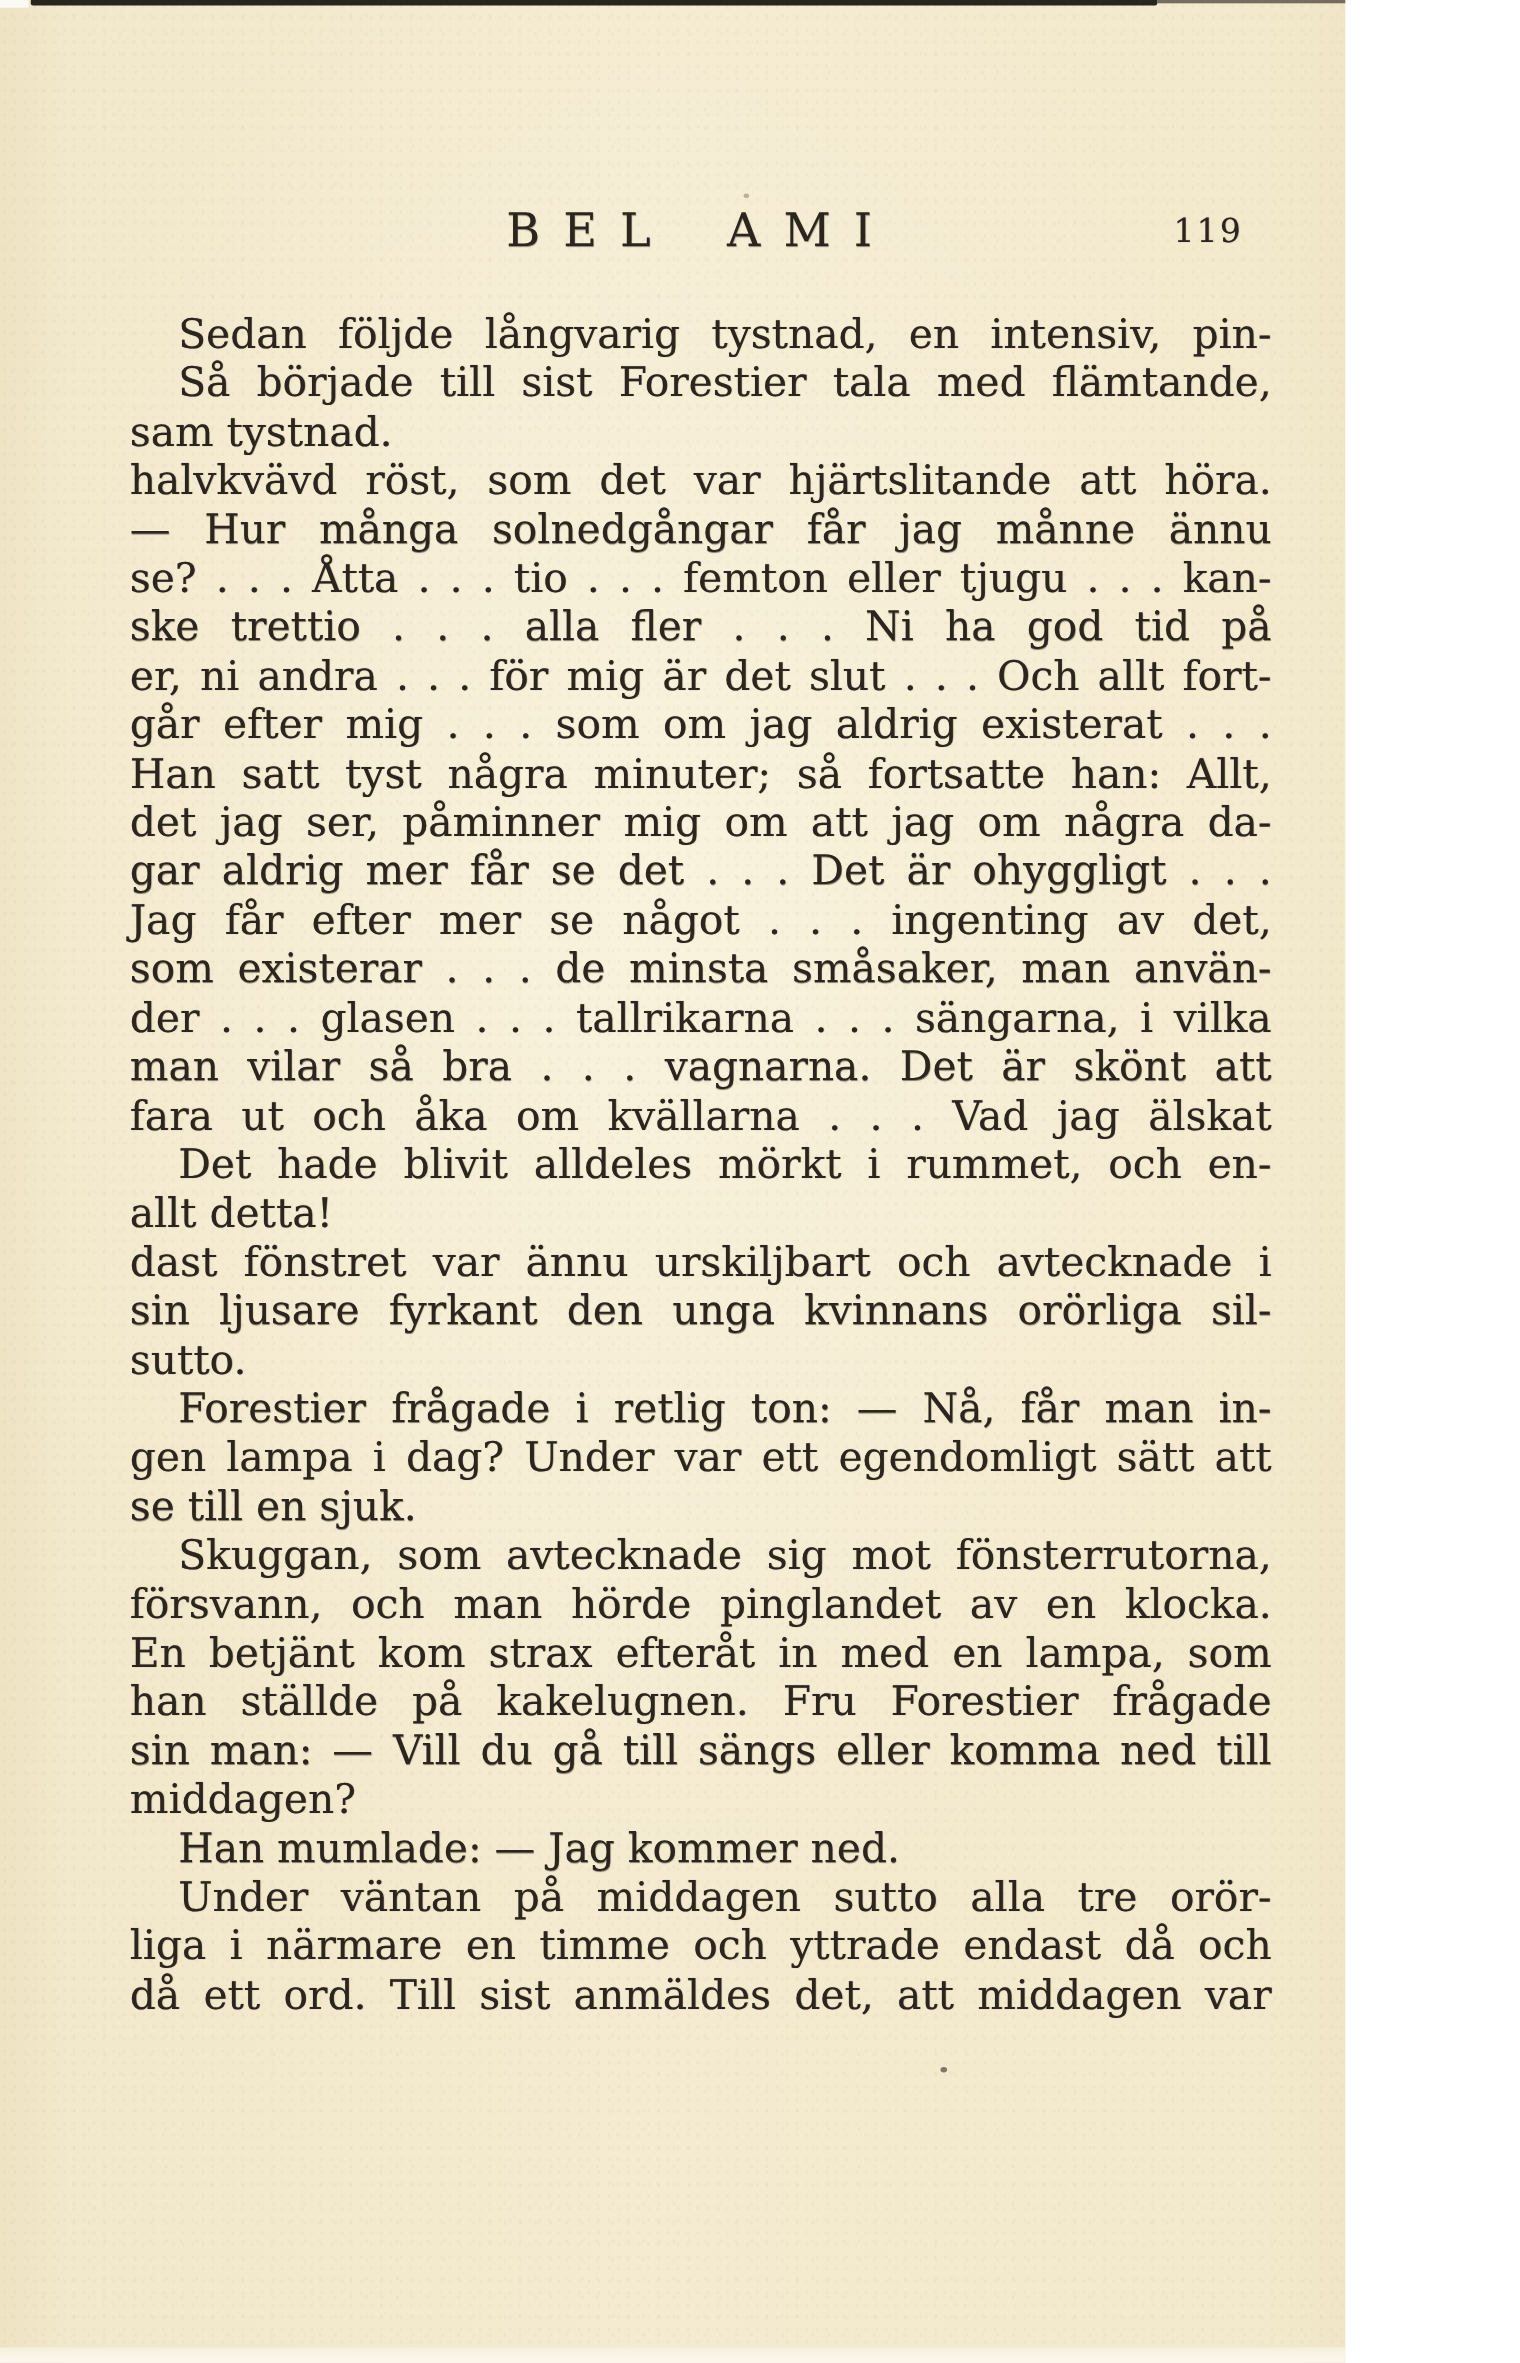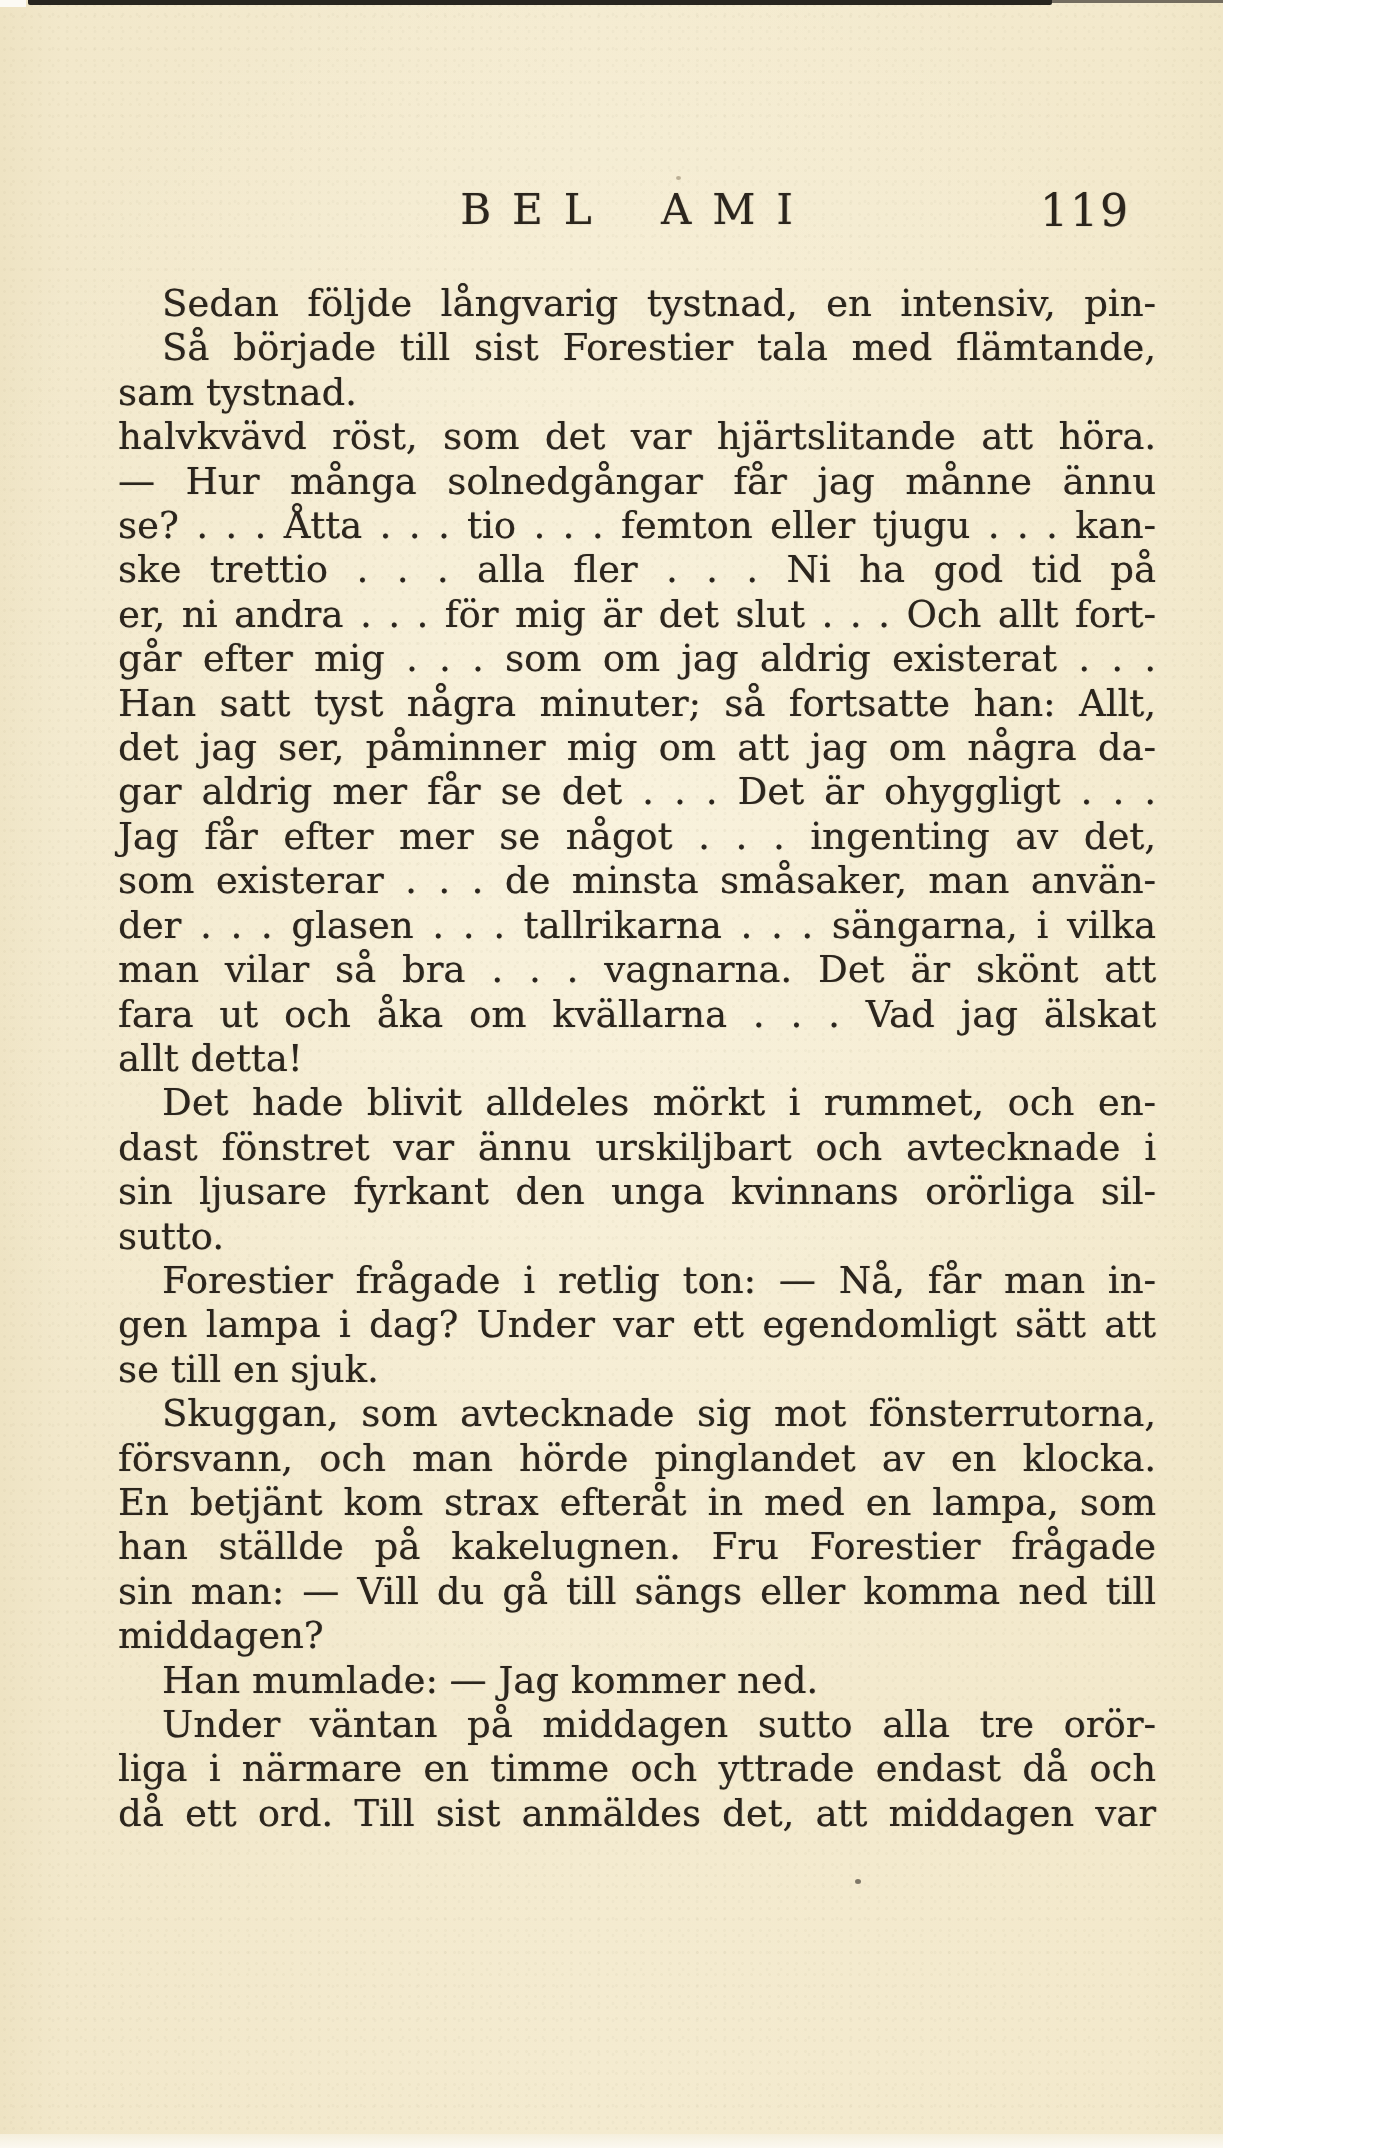--- a/index.html
+++ b/index.html
@@ -39,21 +39,21 @@
   .running-head { position: absolute; left: 118px; top: 188px; width: 1038px; height: 50px; }
   .head-title {
     position: absolute; left: 50%; transform: translateX(-50%);
     top: 0; line-height: 44px; white-space: nowrap;
     font-size: 42px; letter-spacing: 21px; margin-right: -21px;
     word-spacing: 14px;
     text-shadow: 0.4px 0.4px 0.9px rgba(40,32,22,0.5);
   }
   .head-page {
     position: absolute; right: 26px; top: 1px; line-height: 44px;
-    font-size: 44px; letter-spacing: 2px;
+    font-size: 30px; letter-spacing: 2px;
     text-shadow: 0.4px 0.4px 0.9px rgba(40,32,22,0.5);
   }
 
   
   .text-block {
     position: absolute; left: 118px; top: 282px; width: 1038px;
     font-size: 37px; line-height: 44.4px;
     text-shadow: 0.35px 0.35px 0.8px rgba(40,32,22,0.55);
   }
   .ln { text-align: justify; text-align-last: justify; }
@@ -88,22 +88,22 @@
     <div class="ln">er, ni andra . . . för mig är det slut . . . Och allt fort-</div>
     <div class="ln">går efter mig . . . som om jag aldrig existerat . . .</div>
     <div class="ln">Han satt tyst några minuter; så fortsatte han: Allt,</div>
     <div class="ln">det jag ser, påminner mig om att jag om några da-</div>
     <div class="ln">gar aldrig mer får se det . . . Det är ohyggligt . . .</div>
     <div class="ln">Jag får efter mer se något . . . ingenting av det,</div>
     <div class="ln">som existerar . . . de minsta småsaker, man använ-</div>
     <div class="ln">der . . . glasen . . . tallrikarna . . . sängarna, i vilka</div>
     <div class="ln">man vilar så bra . . . vagnarna. Det är skönt att</div>
     <div class="ln">fara ut och åka om kvällarna . . . Vad jag älskat</div>
+    <div class="ln ind">Det hade blivit alldeles mörkt i rummet, och en-</div>
     <div class="ln nj">allt detta!</div>
-    <div class="ln ind">Det hade blivit alldeles mörkt i rummet, och en-</div>
     <div class="ln">dast fönstret var ännu urskiljbart och avtecknade i</div>
     <div class="ln">sin ljusare fyrkant den unga kvinnans orörliga sil-</div>
     <div class="ln nj">sutto.</div>
     <div class="ln ind">Forestier frågade i retlig ton: — Nå, får man in-</div>
     <div class="ln">gen lampa i dag? Under var ett egendomligt sätt att</div>
     <div class="ln nj">se till en sjuk.</div>
     <div class="ln ind">Skuggan, som avtecknade sig mot fönsterrutorna,</div>
     <div class="ln">försvann, och man hörde pinglandet av en klocka.</div>
     <div class="ln">En betjänt kom strax efteråt in med en lampa, som</div>
     <div class="ln">han ställde på kakelugnen. Fru Forestier frågade</div>

